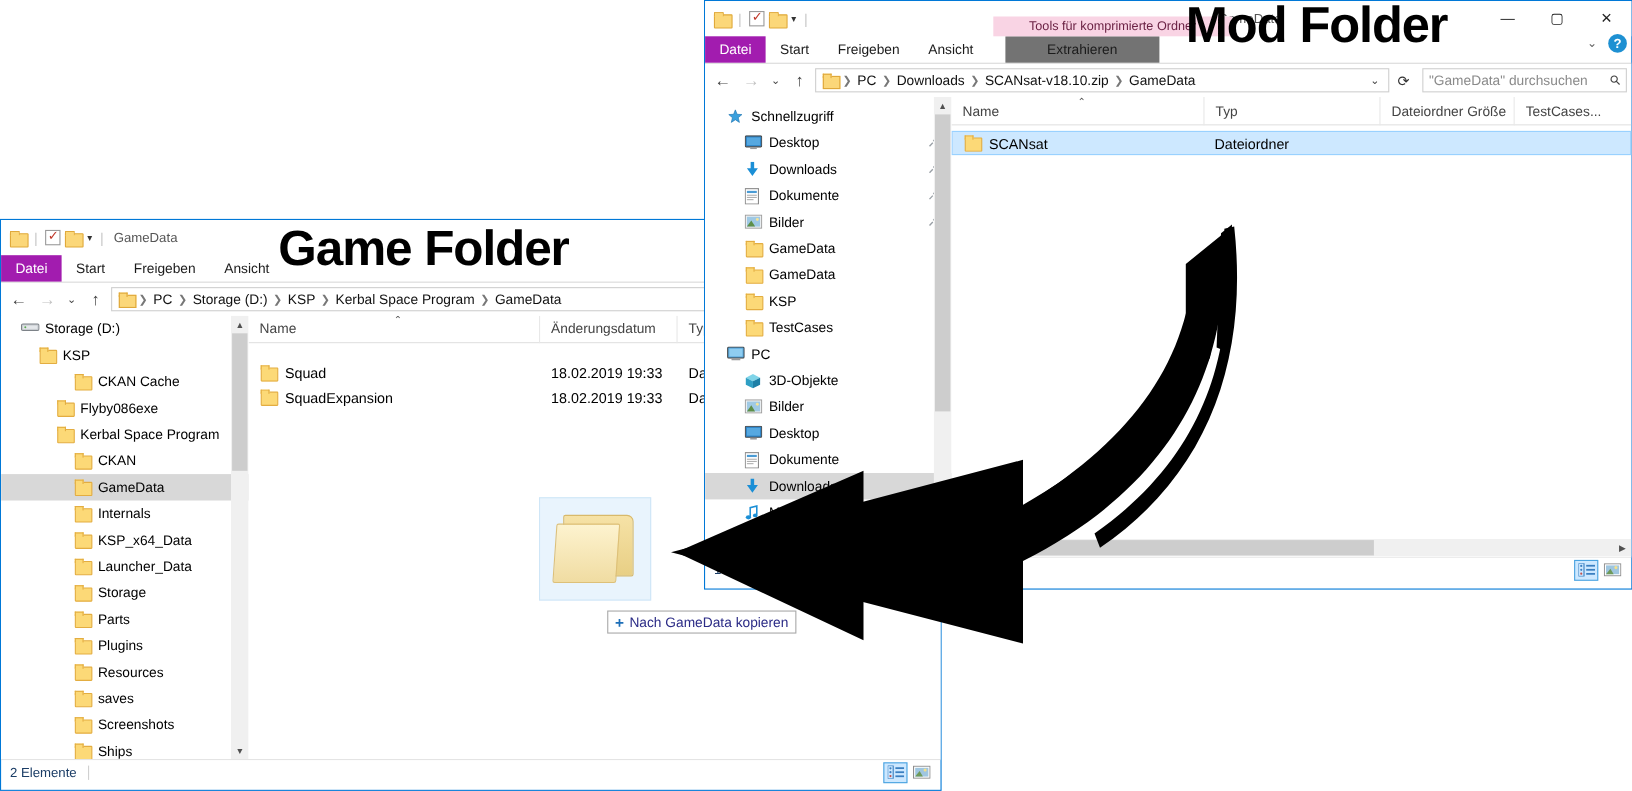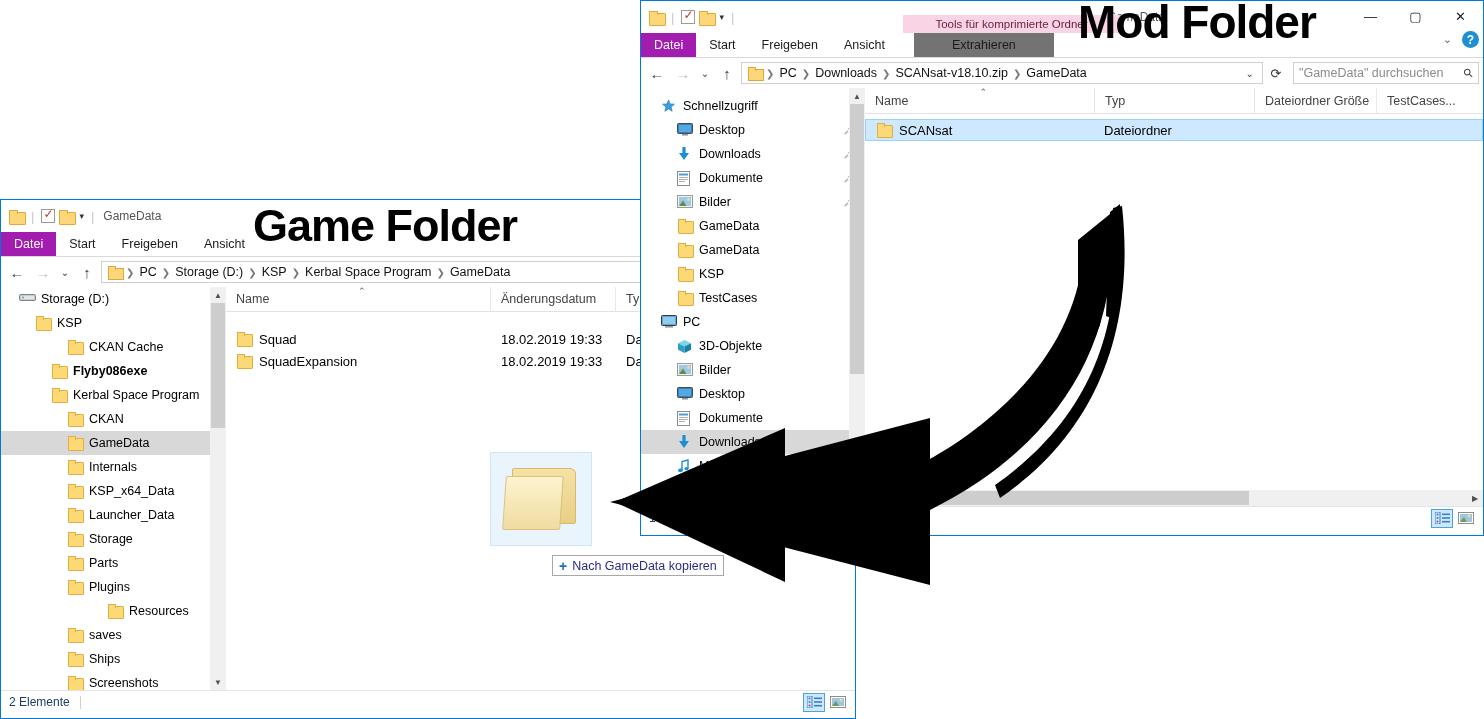--- a/index.html
+++ b/index.html
@@ -166,21 +166,21 @@
             <span class="lbl">Storage (D:)</span>
           </div>
           <div class="navitem" style="height: 24px; padding-left: 34px;">
             <span class="ficon" style="width: 16px; height: 14px; display: inline-block; position: relative; flex: 0 0 auto;"></span>
             <span class="lbl">KSP</span>
           </div>
           <div class="navitem" style="height: 24px; padding-left: 66px;">
             <span class="ficon" style="width: 16px; height: 14px; display: inline-block; position: relative; flex: 0 0 auto;"></span>
             <span class="lbl">CKAN Cache</span>
           </div>
-          <div class="navitem" style="height: 24px; padding-left: 50px; font-weight: bold;">
+          <div class="navitem" style="height: 24px; padding-left: 50px;">
             <span class="ficon" style="width: 16px; height: 14px; display: inline-block; position: relative; flex: 0 0 auto;"></span>
             <span class="lbl">Flyby086exe</span>
           </div>
           <div class="navitem" style="height: 24px; padding-left: 50px;">
             <span class="ficon" style="width: 16px; height: 14px; display: inline-block; position: relative; flex: 0 0 auto;"></span>
             <span class="lbl">Kerbal Space Program</span>
           </div>
           <div class="navitem" style="height: 24px; padding-left: 66px;">
             <span class="ficon" style="width: 16px; height: 14px; display: inline-block; position: relative; flex: 0 0 auto;"></span>
             <span class="lbl">CKAN</span>
@@ -206,35 +206,35 @@
             <span class="lbl">Storage</span>
           </div>
           <div class="navitem" style="height: 24px; padding-left: 66px;">
             <span class="ficon" style="width: 16px; height: 14px; display: inline-block; position: relative; flex: 0 0 auto;"></span>
             <span class="lbl">Parts</span>
           </div>
           <div class="navitem" style="height: 24px; padding-left: 66px;">
             <span class="ficon" style="width: 16px; height: 14px; display: inline-block; position: relative; flex: 0 0 auto;"></span>
             <span class="lbl">Plugins</span>
           </div>
-          <div class="navitem" style="height: 24px; padding-left: 66px; margin-left: 40px;">
+          <div class="navitem" style="height: 24px; padding-left: 66px;">
             <span class="ficon" style="width: 16px; height: 14px; display: inline-block; position: relative; flex: 0 0 auto;"></span>
             <span class="lbl">Resources</span>
           </div>
           <div class="navitem" style="height: 24px; padding-left: 66px;">
             <span class="ficon" style="width: 16px; height: 14px; display: inline-block; position: relative; flex: 0 0 auto;"></span>
             <span class="lbl">saves</span>
           </div>
           <div class="navitem" style="height: 24px; padding-left: 66px;">
             <span class="ficon" style="width: 16px; height: 14px; display: inline-block; position: relative; flex: 0 0 auto;"></span>
+            <span class="lbl">Screenshots</span>
+          </div>
+          <div class="navitem" style="height: 24px; padding-left: 66px;">
+            <span class="ficon" style="width: 16px; height: 14px; display: inline-block; position: relative; flex: 0 0 auto;"></span>
             <span class="lbl">Ships</span>
-          </div>
-          <div class="navitem" style="height: 24px; padding-left: 66px;">
-            <span class="ficon" style="width: 16px; height: 14px; display: inline-block; position: relative; flex: 0 0 auto;"></span>
-            <span class="lbl">Screenshots</span>
           </div>
         </div>
       <div class="navscroll">
         <div class="sb-up">▲</div>
         <div class="sb-thumb" style="top:16px; height:125px;"></div>
         <div class="sb-dn" style="position:absolute;bottom:0;left:0;right:0;">▼</div>
       </div>
     </div>
 
     <div class="flist">

